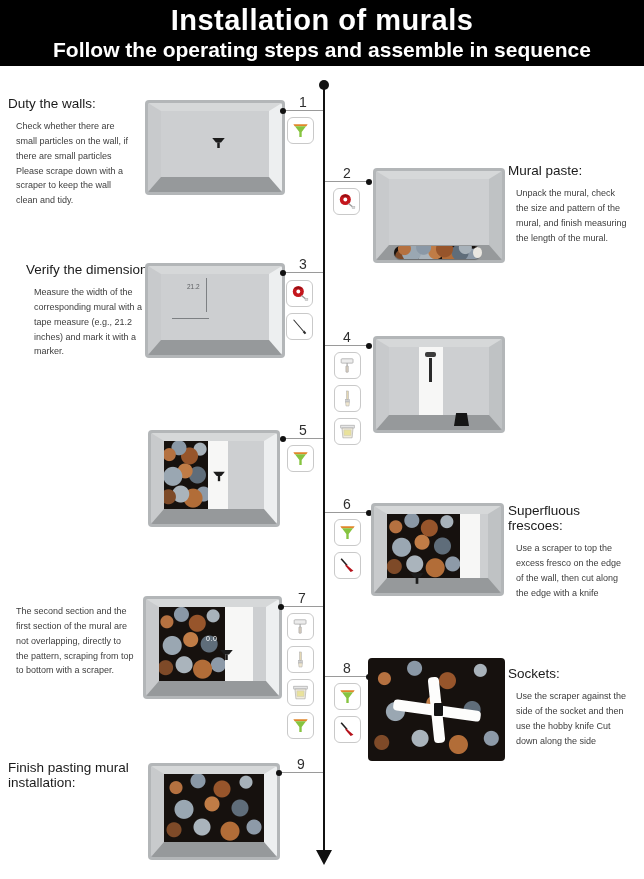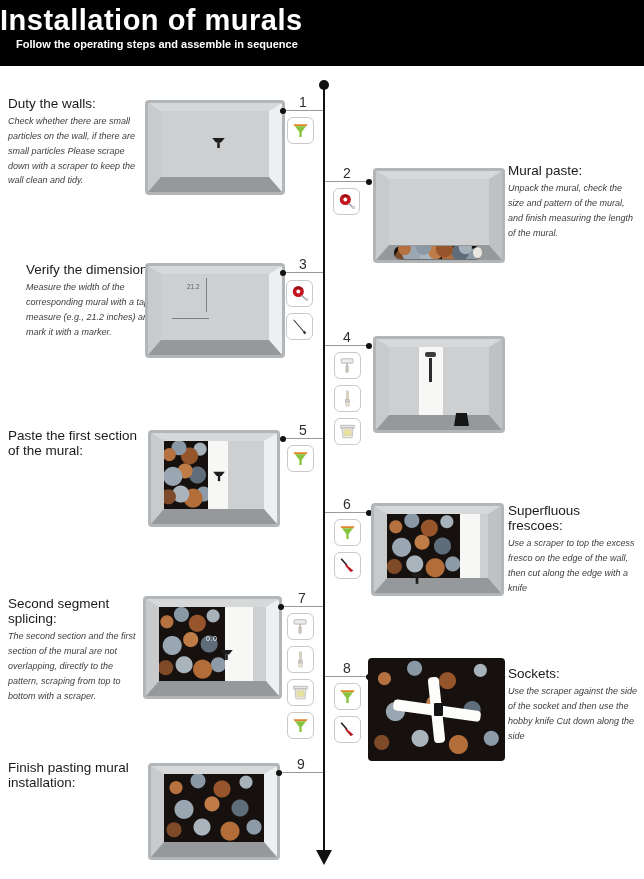--- a/index.html
+++ b/index.html
@@ -1,32 +1,32 @@
 <!DOCTYPE html>
 <html><head>
 <meta charset="utf-8">
 <style>
   html,body{margin:0;padding:0;}
   body{
     width:644px;height:879px;position:relative;background:#fff;overflow:hidden;
     font-family:"Liberation Sans", sans-serif;
   }
   
-  .header{position:absolute;left:0;top:0;width:644px;height:66px;background:#000;}
+  .header{position:absolute;left:0;top:0;width:644px;height:66px;background:#000;text-align:center;}
   .header h1{margin:4px 0 0;color:#fff;font-size:29px;font-weight:700;letter-spacing:.5px;}
-  .header h2{margin:1px 16px 0;color:#fff;font-size:11px;font-weight:700;}
+  .header h2{margin:1px 16px 0;color:#fff;font-size:21px;font-weight:700;}
   
   .timeline{position:absolute;left:323px;top:86px;width:2px;height:766px;background:#111;}
   .timeline-dot{position:absolute;left:319px;top:80px;width:10px;height:10px;border-radius:50%;background:#111;}
   .timeline-arrow{position:absolute;left:316px;top:850px;width:0;height:0;
     border-left:8px solid transparent;border-right:8px solid transparent;border-top:15px solid #111;}
   
   .text{position:absolute;}
   .text h3{margin:0 0 3px;font-size:13.5px;font-weight:400;color:#1a1a1a;line-height:1.12;}
-  .text p{margin:0;font-size:9px;color:#3d3d3d;line-height:1.65;font-style:italic;}
+  .text p{margin:8px;font-size:9px;color:#3d3d3d;line-height:1.65;}
   
   .connector{position:absolute;height:1px;background:#9a9a9a;}
   .connector .num{position:absolute;left:0;right:0;bottom:2px;text-align:center;
     font-size:14px;color:#2e2e2e;line-height:1;}
   .dot{position:absolute;top:-2.5px;width:6px;height:6px;border-radius:50%;background:#111;}
   .dot-l{left:-3px;} .dot-r{right:-3px;}
   
   .toolcol{position:absolute;display:flex;flex-direction:column;gap:6px;}
   .tool{width:27px;height:27px;background:#fff;border:1px solid #c9c9c9;border-radius:6px;
     display:flex;align-items:center;justify-content:center;box-sizing:border-box;}
@@ -201,21 +201,20 @@
       <div class="roller-handle" style="left:40%;top:16%;height:36%"></div>
       <div class="bucket" style="right:20%;bottom:-11px;width:15px;height:13px"></div>
     </div>
   </div>
   <div class="text" style="left:508px;top:330px;width:132px">
   </div>
 </section>
 
 <section>
   <div class="text" style="left:8px;top:428px;width:134px">
-    <h3>Paste the first section of the mural:</h3>
   </div>
   <div class="room" style="left:148px;top:430px;width:132px;height:97px">
     <div class="room-inner bright-right">
       <div class="mural-strip mural-bg" style="width:44%"></div>
       <div class="wall-strip" style="left:44%;width:20%"></div>
       <svg class="blk-scraper" style="left:48%;top:42%" width="14" height="13" viewBox="0 0 24 20">
           <path d="M2 2h20l-6 7h-8z" fill="#1c1c1c"></path>
           <rect x="10" y="9" width="4" height="9" fill="#1c1c1c"></rect>
         </svg>
     </div>
@@ -264,21 +263,20 @@
     </div>
   </div>
   <div class="text" style="left:508px;top:503px;width:130px">
     <h3>Superfluous frescoes:</h3>
     <p>Use a scraper to top the excess fresco on the edge of the wall, then cut along the edge with a knife</p>
   </div>
 </section>
 
 <section>
   <div class="text" style="left:8px;top:596px;width:134px">
-    <h3>Second segment splicing:</h3>
     <p>The second section and the first section of the mural are not overlapping, directly to the pattern, scraping from top to bottom with a scraper.</p>
   </div>
   <div class="room" style="left:143px;top:596px;width:139px;height:103px">
     <div class="room-inner bright-right">
       <div class="mural-strip mural-bg" style="width:62%"></div>
       <div class="wall-strip" style="left:62%;width:26%"></div>
       <span class="splice-label" style="left:44%;top:38%">0.0</span>
       <svg class="blk-scraper" style="left:56%;top:55%" width="15" height="14" viewBox="0 0 24 20">
           <path d="M2 2h20l-6 7h-8z" fill="#1c1c1c"></path>
           <rect x="10" y="9" width="4" height="9" fill="#1c1c1c"></rect>

